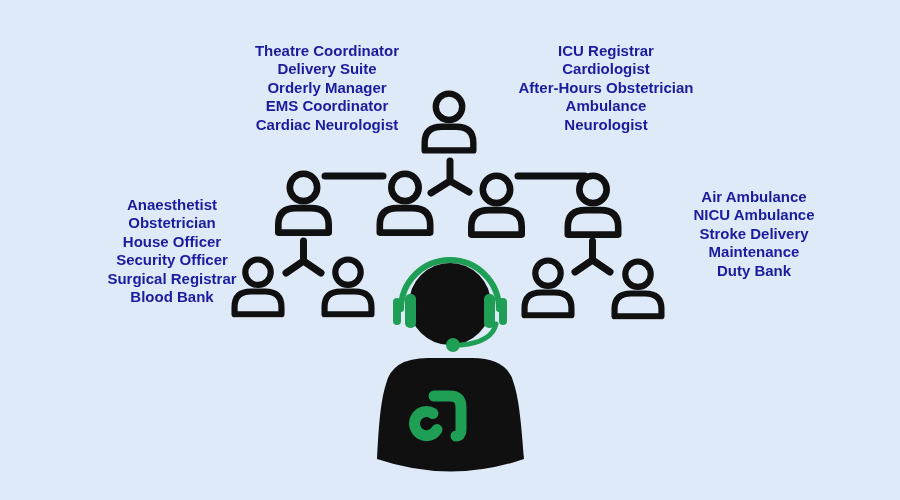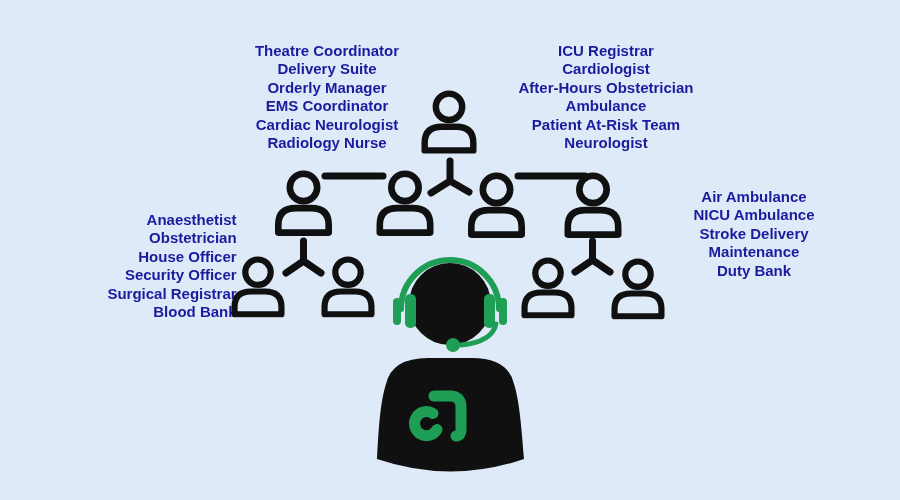--- a/index.html
+++ b/index.html
@@ -27,33 +27,31 @@
 <body>
 
 <div class="canvas">
 
   <div class="role-list" style="left:327px;top:42px;">
     <span>Theatre Coordinator</span>
     <span>Delivery Suite</span>
     <span>Orderly Manager</span>
     <span>EMS Coordinator</span>
     <span>Cardiac Neurologist</span>
-    <span>Radiology Nurse</span>
   </div>
 
   <div class="role-list" style="left:584px;top:42px;margin-left:22px;">
     <span>ICU Registrar</span>
     <span>Cardiologist</span>
     <span>After-Hours Obstetrician</span>
     <span>Ambulance</span>
-    <span>Patient At-Risk Team</span>
     <span>Neurologist</span>
   </div>
 
-  <div class="role-list" style="left:172px;top:211px;text-align:right;">
+  <div class="role-list" style="left:172px;top:196px;">
     <span>Anaesthetist</span>
     <span>Obstetrician</span>
     <span>House Officer</span>
     <span>Security Officer</span>
     <span>Surgical Registrar</span>
     <span>Blood Bank</span>
   </div>
 
   <div class="role-list" style="left:754px;top:188px;">
     <span>Air Ambulance</span>

